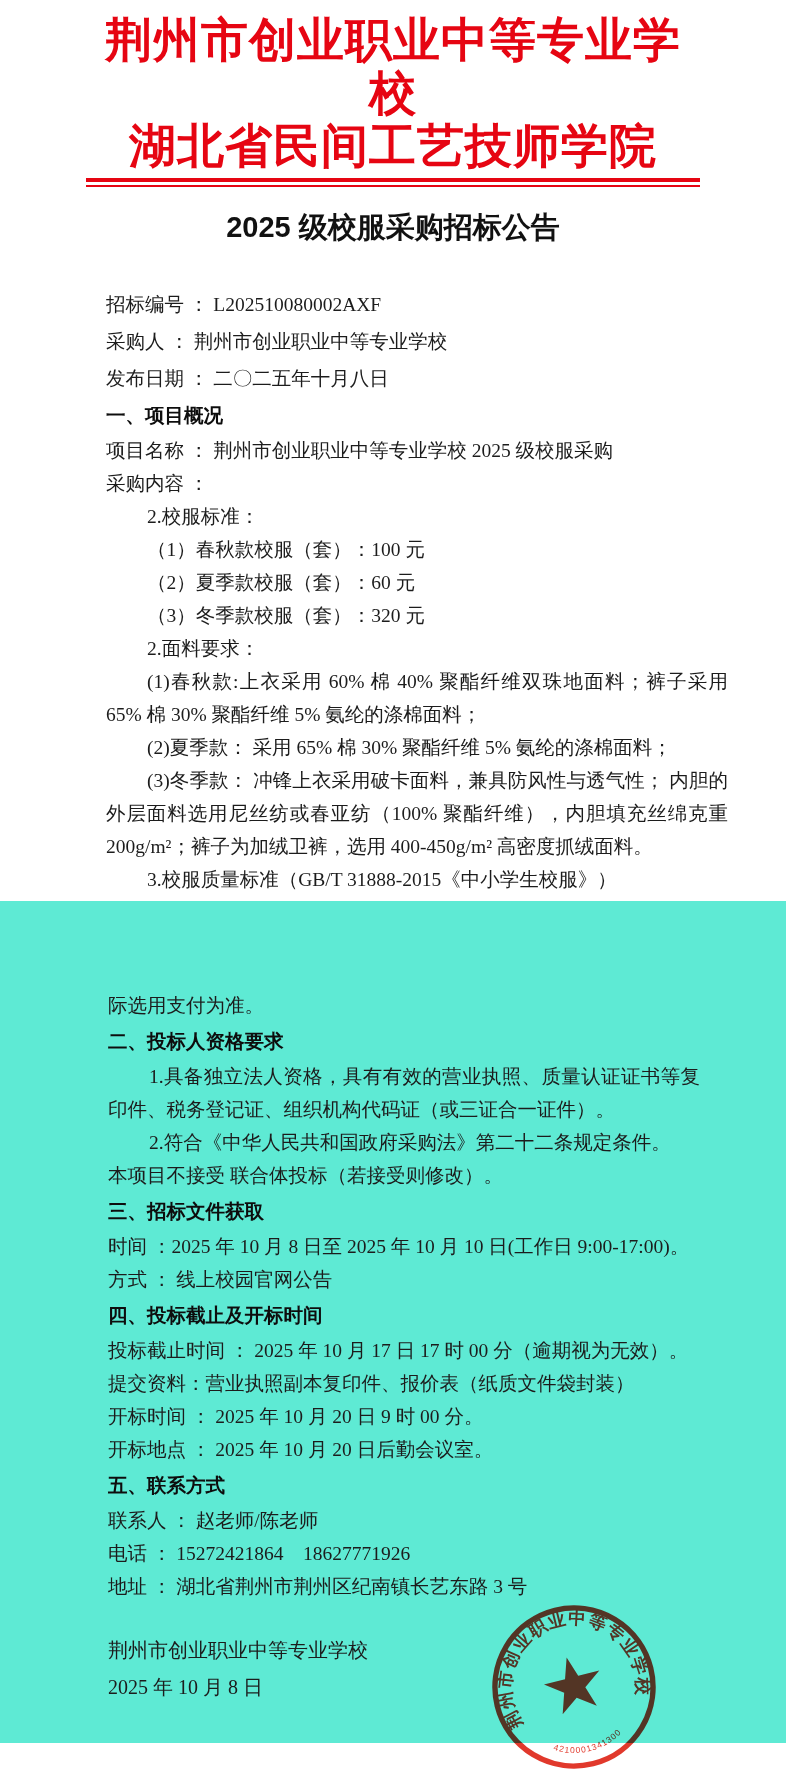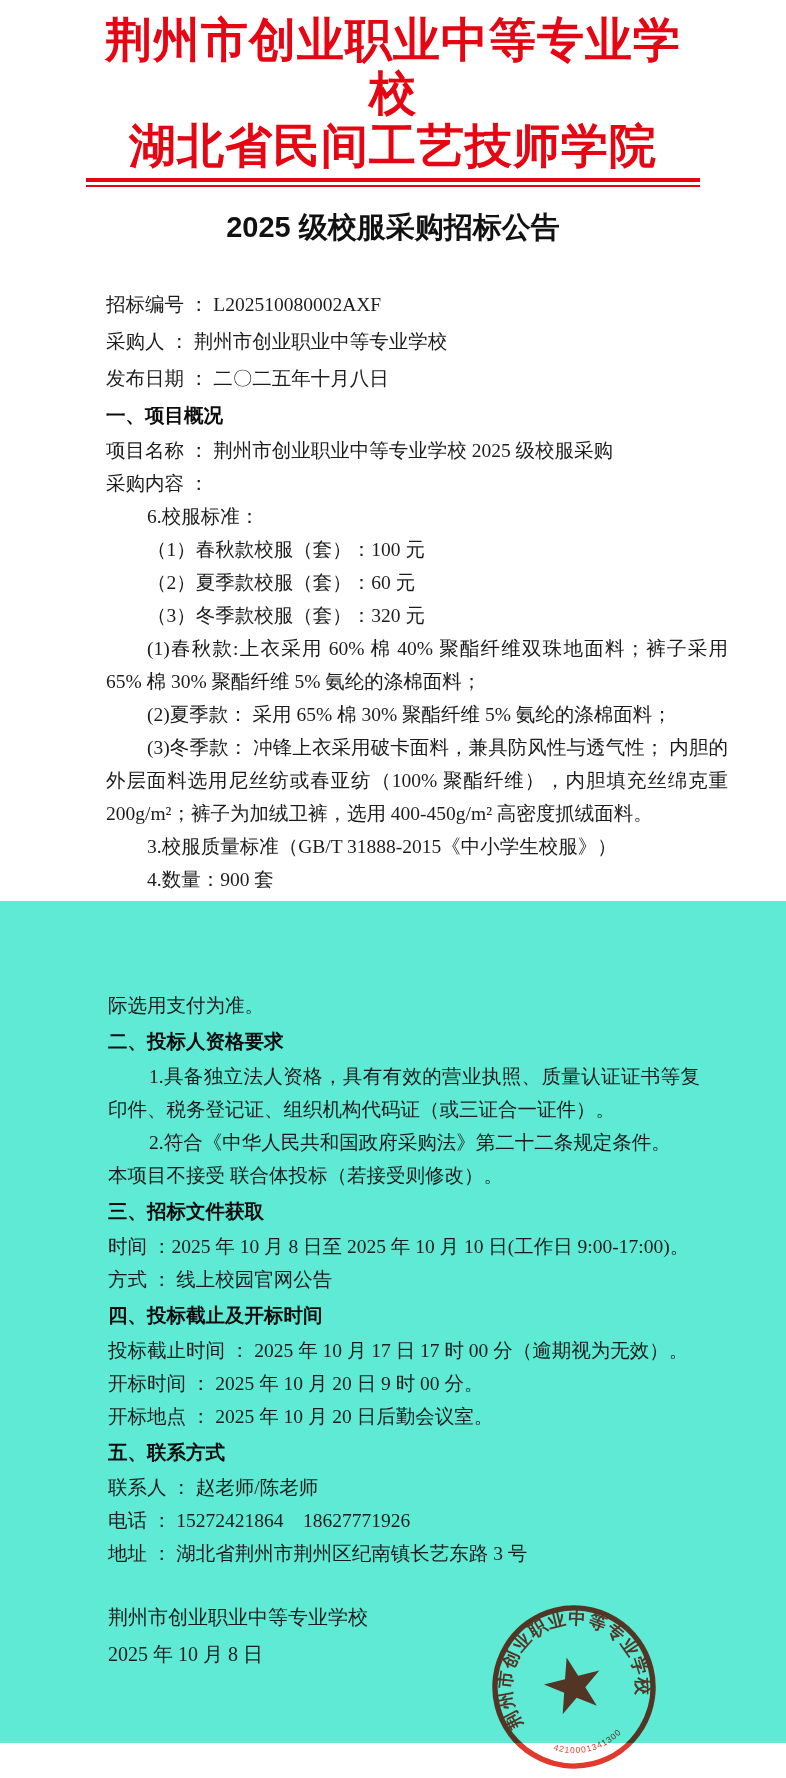--- a/index.html
+++ b/index.html
@@ -105,24 +105,25 @@
     <div class="doc-title">2025 级校服采购招标公告</div>
 
     <div class="body1">
       <p class="ln meta">招标编号 ： L202510080002AXF</p>
       <p class="ln meta">采购人 ： 荆州市创业职业中等专业学校</p>
       <p class="ln meta">发布日期 ： 二〇二五年十月八日</p>
 
       <p class="ln hd">一、项目概况</p>
       <p class="ln">项目名称 ： 荆州市创业职业中等专业学校 2025 级校服采购</p>
       <p class="ln">采购内容 ：</p>
-      <p class="ln ind">6.校服标准：</p>
+      <p class="ln ind">2.校服标准：</p>
       <p class="ln ind">（1）春秋款校服（套）：100 元</p>
       <p class="ln ind">（2）夏季款校服（套）：60 元</p>
       <p class="ln ind">（3）冬季款校服（套）：320 元</p>
+      <p class="ln ind">2.面料要求：</p>
       <p class="ln ti">(1)春秋款:上衣采用 60% 棉 40% 聚酯纤维双珠地面料；裤子采用 65% 棉 30% 聚酯纤维 5% 氨纶的涤棉面料；</p>
       <p class="ln ti">(2)夏季款： 采用 65% 棉 30% 聚酯纤维 5% 氨纶的涤棉面料；</p>
       <p class="ln ti">(3)冬季款： 冲锋上衣采用破卡面料，兼具防风性与透气性； 内胆的外层面料选用尼丝纺或春亚纺（100% 聚酯纤维），内胆填充丝绵克重 200g/m²；裤子为加绒卫裤，选用 400-450g/m² 高密度抓绒面料。</p>
       <p class="ln ind">3.校服质量标准（GB/T 31888-2015《中小学生校服》）</p>
       <p class="ln ind">4.数量：900 套</p>
 
     </div>
   </div>
 
   <div class="page2">
@@ -133,20 +134,21 @@
       <p class="ln ti">1.具备独立法人资格，具有有效的营业执照、质量认证证书等复印件、税务登记证、组织机构代码证（或三证合一证件）。</p>
       <p class="ln ti">2.符合《中华人民共和国政府采购法》第二十二条规定条件。</p>
       <p class="ln">本项目不接受 联合体投标（若接受则修改）。</p>
 
       <p class="ln hd">三、招标文件获取</p>
       <p class="ln">时间 ：2025 年 10 月 8 日至 2025 年 10 月 10 日(工作日 9:00-17:00)。</p>
       <p class="ln">方式 ： 线上校园官网公告</p>
 
       <p class="ln hd">四、投标截止及开标时间</p>
       <p class="ln">投标截止时间 ： 2025 年 10 月 17 日 17 时 00 分（逾期视为无效）。</p>
+      <p class="ln">提交资料：营业执照副本复印件、报价表（纸质文件袋封装）</p>
       <p class="ln">开标时间 ： 2025 年 10 月 20 日 9 时 00 分。</p>
       <p class="ln">开标地点 ： 2025 年 10 月 20 日后勤会议室。</p>
 
       <p class="ln hd">五、联系方式</p>
       <p class="ln">联系人 ： 赵老师/陈老师</p>
       <p class="ln">电话 ： 15272421864　18627771926</p>
       <p class="ln">地址 ： 湖北省荆州市荆州区纪南镇长艺东路 3 号</p>
 
       <div class="signature">
         <p class="ln sig-school">荆州市创业职业中等专业学校</p>

